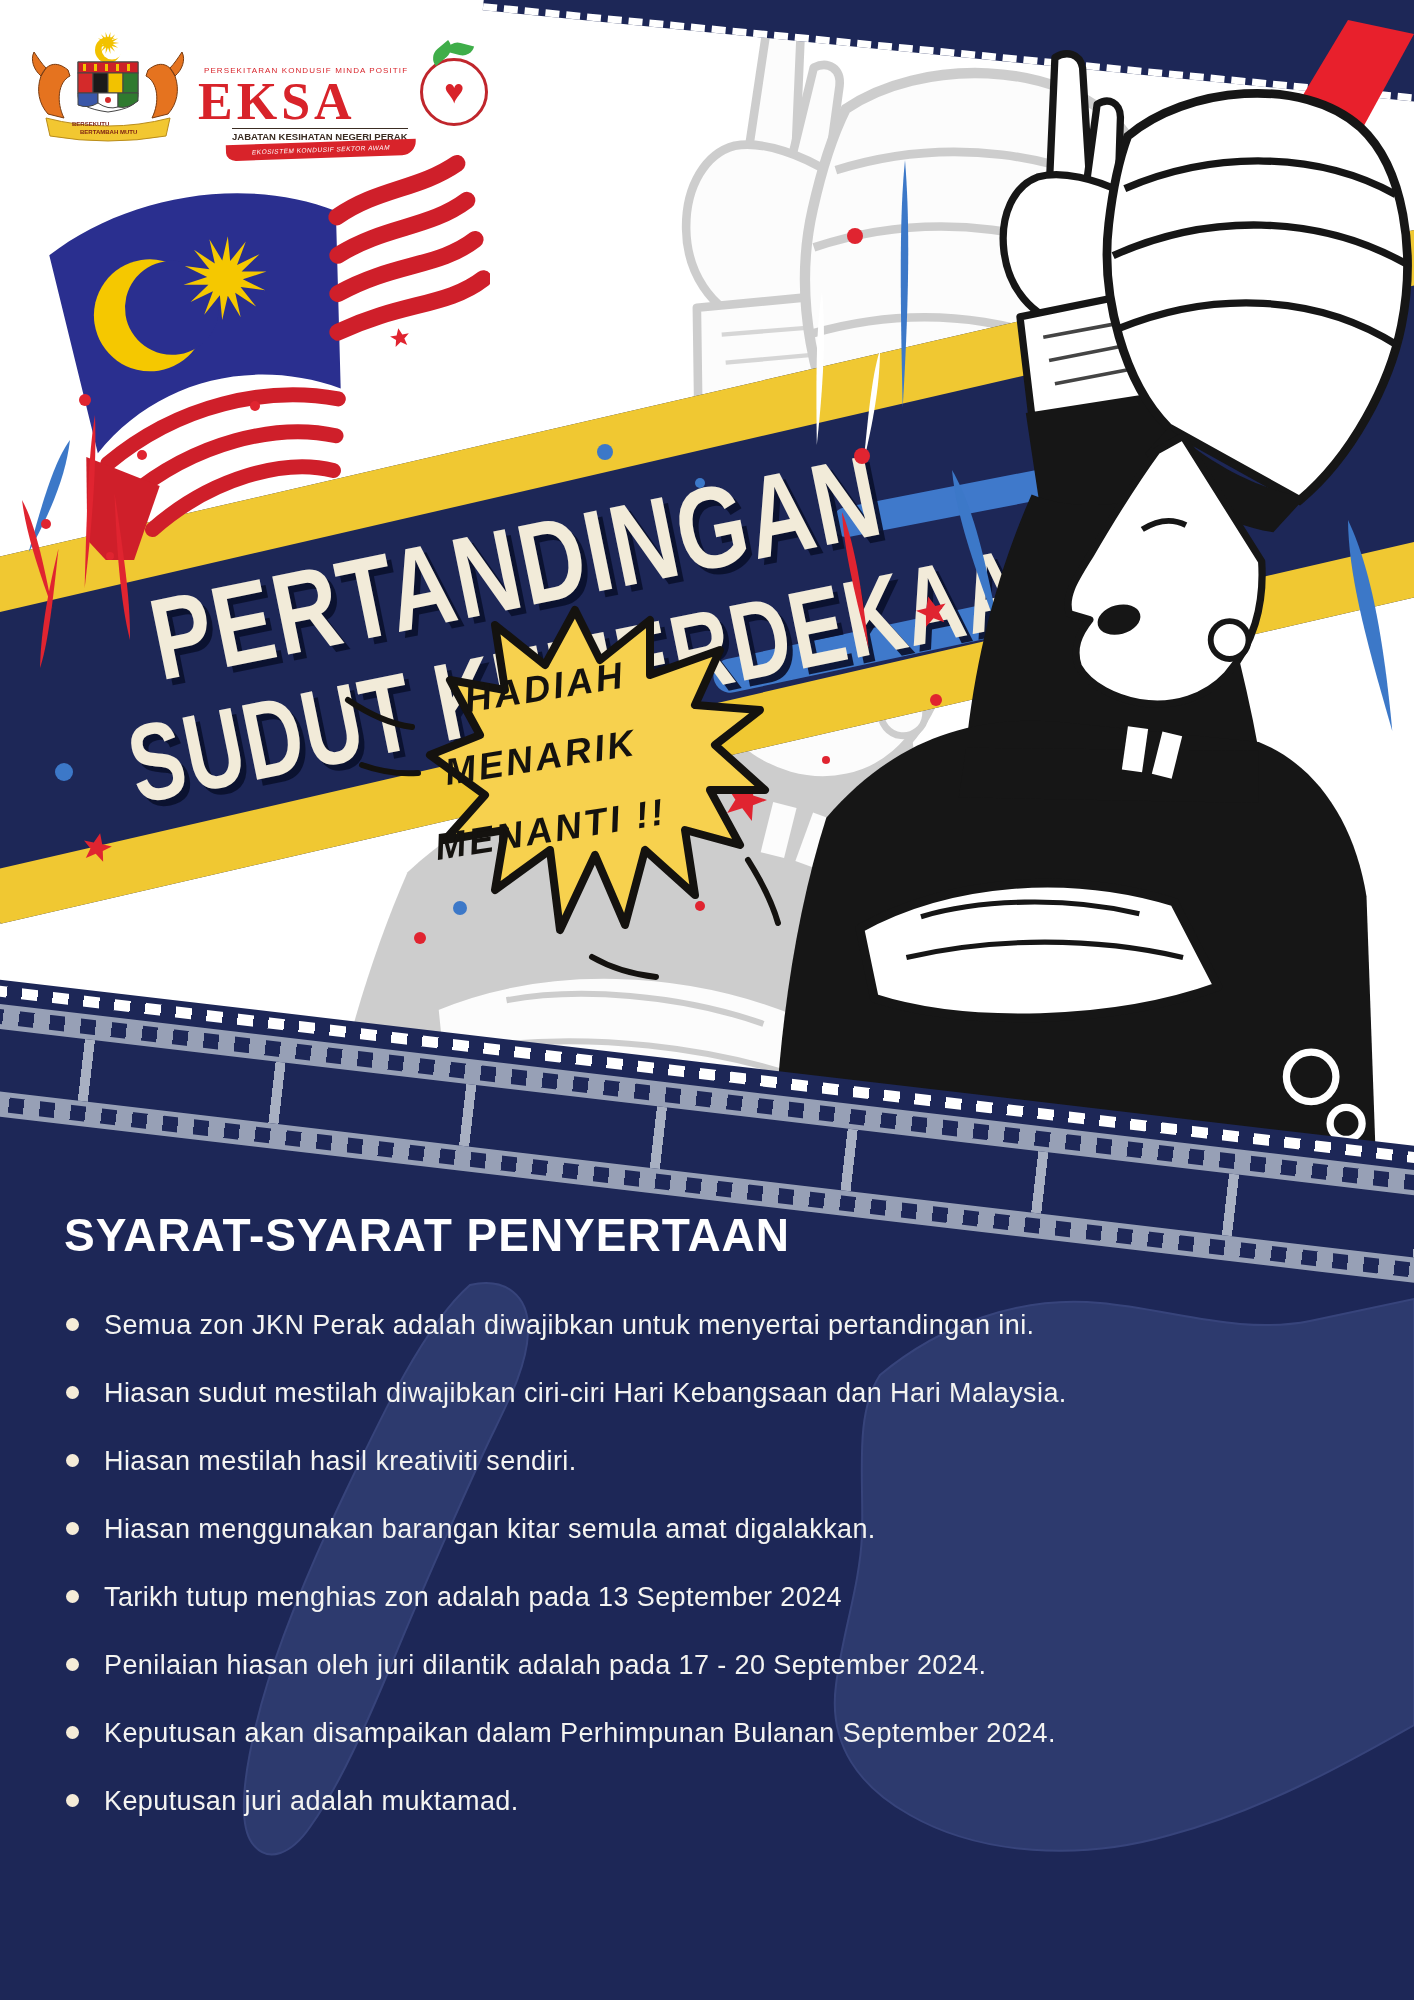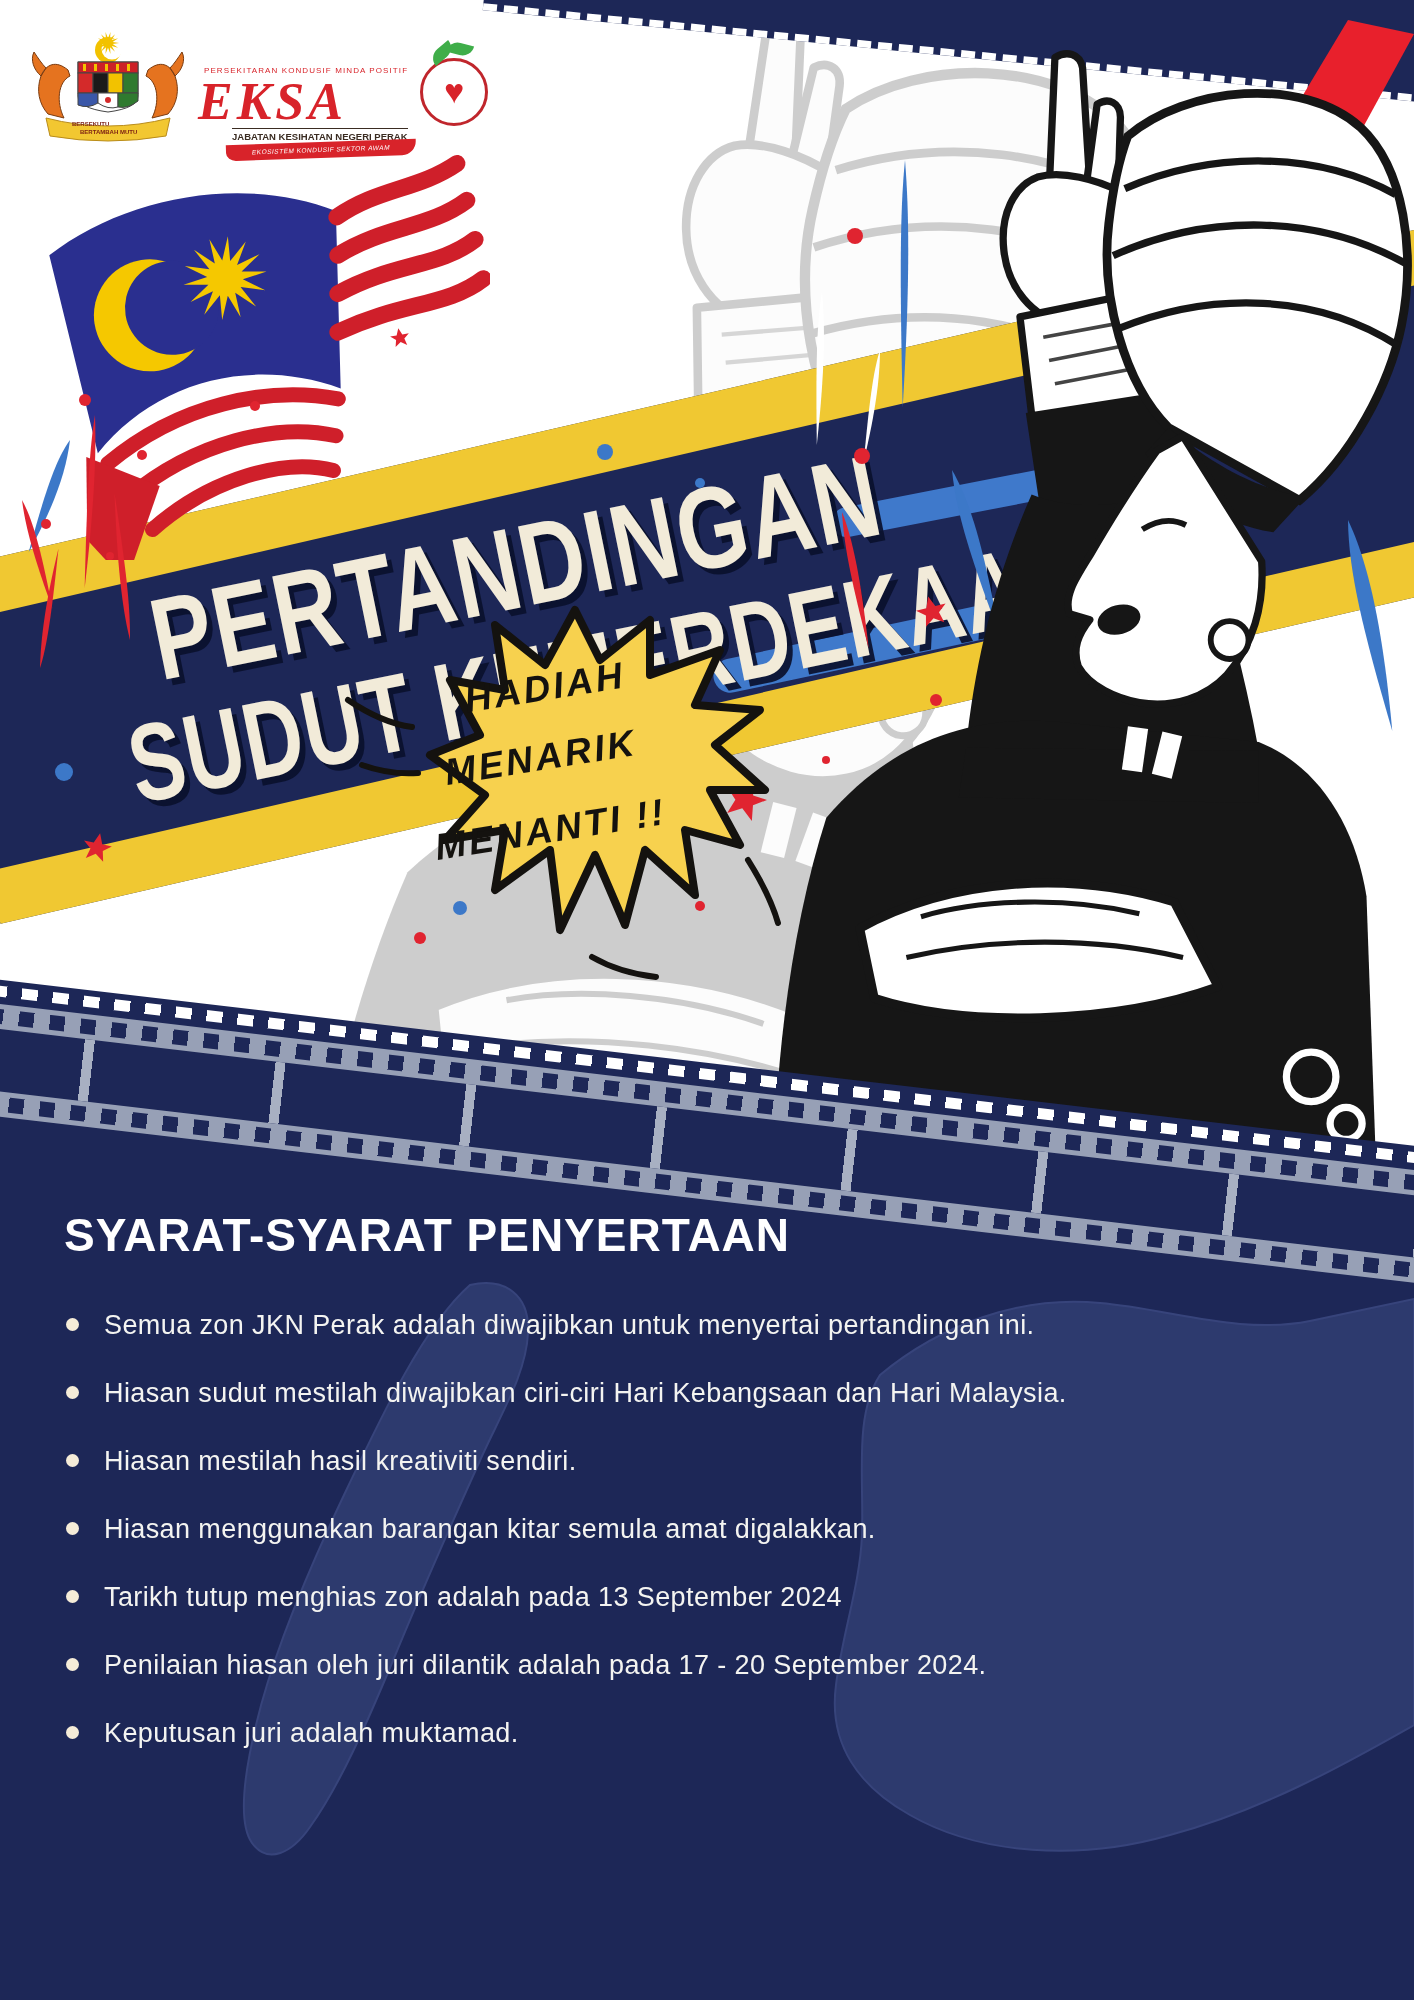--- a/index.html
+++ b/index.html
@@ -6,21 +6,21 @@
   #page{position:relative;width:1414px;height:2000px;overflow:hidden;background:#ffffff;
         font-family:"Liberation Sans",sans-serif;}
   [data-interactable]{-webkit-user-select:none;user-select:none;}
 
   
   .jata{position:absolute;left:28px;top:30px;width:160px;height:115px;z-index:35;}
   .eksa{position:absolute;left:196px;top:30px;width:300px;height:118px;z-index:35;}
   .eksa-tagline{position:absolute;left:8px;top:36px;font-size:8px;font-weight:normal;color:#d8232a;
       letter-spacing:1.1px;white-space:nowrap;}
   .eksa-name{position:absolute;left:2px;top:42px;font-family:"Liberation Serif",serif;
-      font-style:italic;font-weight:bold;font-size:52px;color:#d8232a;letter-spacing:4px;}
+      font-weight:bold;font-size:52px;color:#d8232a;letter-spacing:4px;}
   .eksa-sub{position:absolute;left:36px;top:98px;font-size:9.5px;font-weight:bold;color:#3a2c22;
       border-top:1.5px solid #3a2c22;padding-top:2px;white-space:nowrap;}
   .eksa-swoosh{position:absolute;left:30px;top:112px;width:190px;height:16px;background:#d8232a;
       border-radius:0 0 14px 10px / 0 0 14px 8px;transform:rotate(-2deg);}
   .eksa-swoosh span{display:block;text-align:center;font-size:6.5px;color:#fff;line-height:15px;
       letter-spacing:.5px;font-style:italic;white-space:nowrap;}
   .eksa-emblem{position:absolute;right:8px;top:28px;width:62px;height:62px;border-radius:50%;
       background:#fff;border:3px solid #c0262c;box-shadow:0 0 0 2px #fff;}
   .eksa-emblem .heart{position:absolute;left:50%;top:50%;transform:translate(-50%,-54%);
       font-size:34px;color:#d8232a;line-height:1;}
@@ -315,20 +315,21 @@
 
   <div class="rules" data-interactable="false">
     <div class="rules-heading" data-interactable="false">SYARAT-SYARAT PENYERTAAN</div>
     <ul class="rules-list" data-interactable="false">
       <li data-interactable="false">Semua zon JKN Perak adalah diwajibkan untuk menyertai pertandingan ini.</li>
       <li data-interactable="false">Hiasan sudut mestilah diwajibkan ciri-ciri Hari Kebangsaan dan Hari Malaysia.</li>
       <li data-interactable="false">Hiasan mestilah hasil kreativiti sendiri.</li>
       <li data-interactable="false">Hiasan menggunakan barangan kitar semula amat digalakkan.</li>
       <li data-interactable="false">Tarikh tutup menghias zon adalah pada 13 September 2024</li>
       <li data-interactable="false">Penilaian hiasan oleh juri dilantik adalah pada 17 - 20 September 2024.</li>
+      <li data-interactable="false">Keputusan akan disampaikan dalam Perhimpunan Bulanan September 2024.</li>
       <li data-interactable="false">Keputusan juri adalah muktamad.</li>
     </ul>
   </div>
 
   <div class="burst" data-interactable="false">
     <svg width="500" height="420" viewBox="-80 -30 500 420" style="position:absolute;left:0;top:0;">
       <polygon points="20,150 70,130 40,75 95,85 85,20 135,60 165,5 190,55 240,15 240,70 310,45 285,100 350,105 305,140 355,185 300,185 330,240 275,225 285,290 235,245 215,320 185,250 150,325 140,245 85,285 95,225 35,235 75,190" fill="#f7d14e" stroke="#14120f" stroke-width="8" stroke-linejoin="round"></polygon>
       <g fill="none" stroke="#14120f" stroke-width="6" stroke-linecap="round">
         <path d="M-62,95 Q-28,118 2,122"></path>
         <path d="M-48,160 Q-20,170 8,168"></path>

